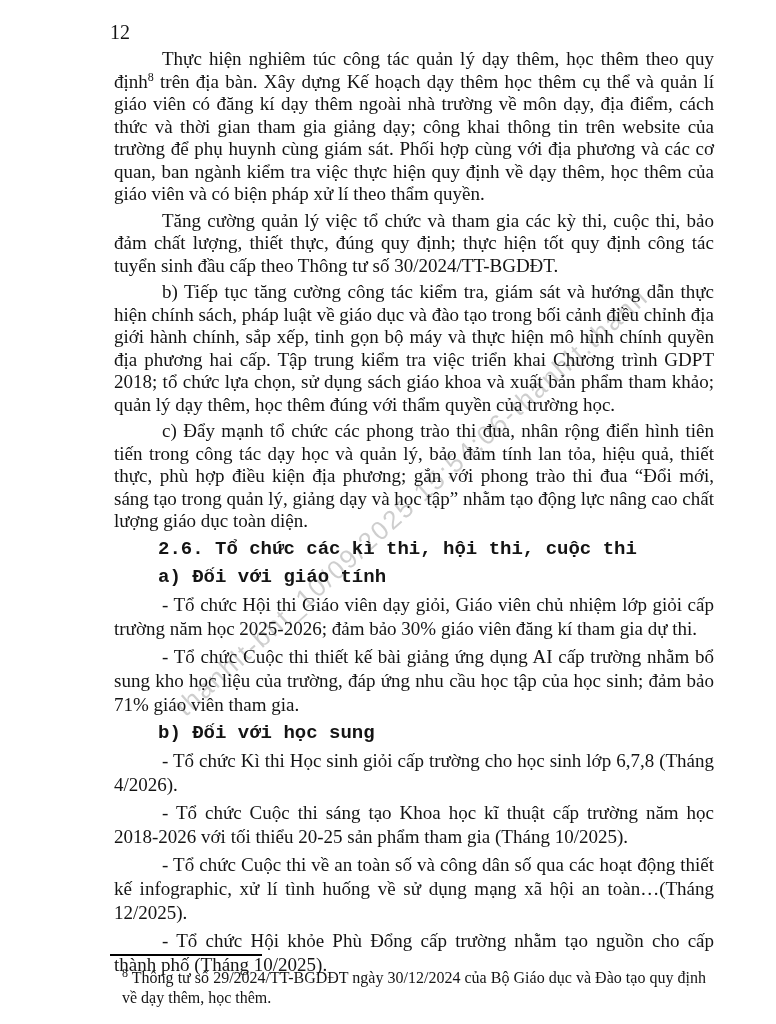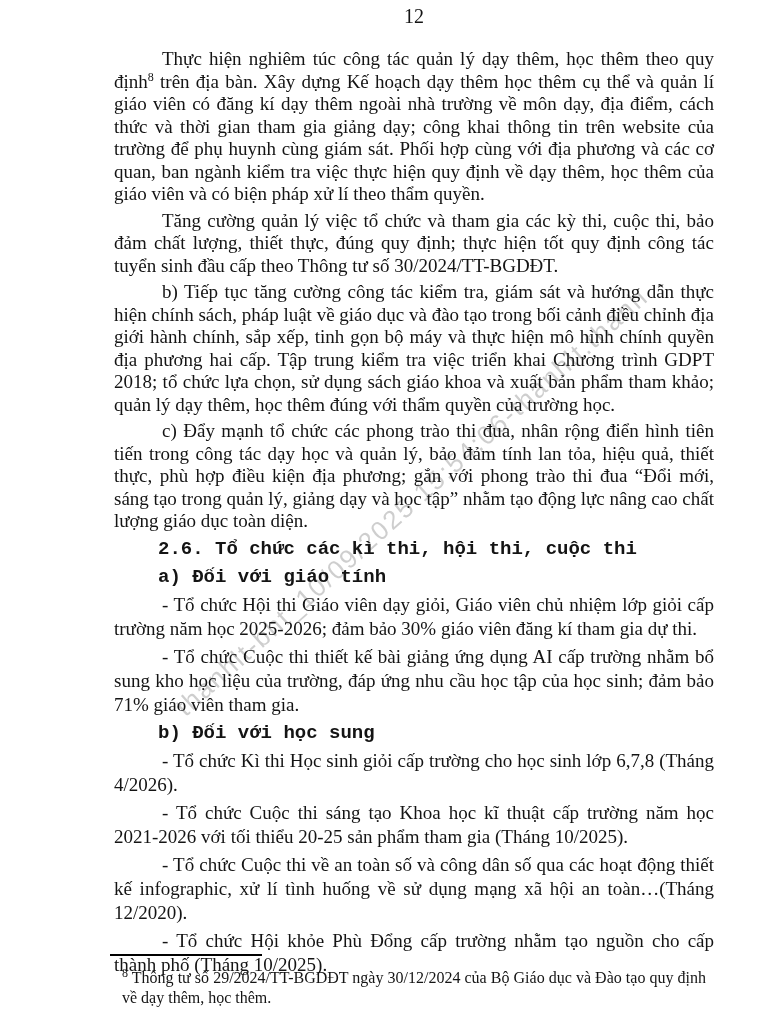--- a/index.html
+++ b/index.html
@@ -5,22 +5,22 @@
   html,body{margin:0;padding:0;background:#ffffff;}
   .page{
     position:relative;
     width:776px;height:1024px;
     background:#ffffff;
     overflow:hidden;
     font-family:"Liberation Serif","DejaVu Serif",serif;
     color:#141414;
   }
   .pageno{
-    position:absolute;top:4px;left:110px;width:608px;
-    text-align:center;font-size:20px;line-height:24px;
+    position:absolute;top:20px;left:110px;width:608px;
+    font-size:20px;line-height:24px;
   }
   .watermark{
     position:absolute;left:412px;top:502px;
     transform:translate(-50%,-50%) rotate(-42deg);
     font-family:"Liberation Sans","DejaVu Sans",sans-serif;
     font-size:26px;letter-spacing:2px;
     color:#c6c6c6;opacity:.85;
     white-space:nowrap;z-index:0;
   }
   .content{
@@ -64,22 +64,22 @@
     <p class="h">2.6. Tổ chức các kì thi, hội thi, cuộc thi</p>
 
     <p class="h">a) Đối với giáo tính</p>
 
     <p class="s2">- Tổ chức Hội thi Giáo viên dạy giỏi, Giáo viên chủ nhiệm lớp giỏi cấp trường năm học 2025-2026; đảm bảo 30% giáo viên đăng kí tham gia dự thi.</p>
     <p class="s2">- Tổ chức Cuộc thi thiết kế bài giảng ứng dụng AI cấp trường nhằm bổ sung kho học liệu của trường, đáp ứng nhu cầu học tập của học sinh; đảm bảo 71% giáo viên tham gia.</p>
 
     <p class="h">b) Đối với học sung</p>
 
     <p class="s2">- Tổ chức Kì thi Học sinh giỏi cấp trường cho học sinh lớp 6,7,8 (Tháng 4/2026).</p>
-    <p class="s2">- Tổ chức Cuộc thi sáng tạo Khoa học kĩ thuật cấp trường năm học 2021-2026 với tối thiểu 20-25 sản phẩm tham gia (Tháng 10/2025).</p>
-    <p class="s2">- Tổ chức Cuộc thi về an toàn số và công dân số qua các hoạt động thiết kế infographic, xử lí tình huống về sử dụng mạng xã hội an toàn…(Tháng 12/2020).</p>
+    <p class="s2">- Tổ chức Cuộc thi sáng tạo Khoa học kĩ thuật cấp trường năm học 2018-2026 với tối thiểu 20-25 sản phẩm tham gia (Tháng 10/2025).</p>
+    <p class="s2">- Tổ chức Cuộc thi về an toàn số và công dân số qua các hoạt động thiết kế infographic, xử lí tình huống về sử dụng mạng xã hội an toàn…(Tháng 12/2025).</p>
     <p class="s2">- Tổ chức Hội khỏe Phù Đổng cấp trường nhằm tạo nguồn cho cấp thành phố (Tháng 10/2025).</p>
 
   </div>
 
   <div class="fnarea">
     <div class="fn-rule"></div>
     <p class="fn"><sup>8</sup><span> Thông tư số 29/2024/TT-BGDĐT ngày 30/12/2024 của Bộ Giáo dục và Đào tạo quy định về dạy thêm, học thêm.</span></p>
   </div>
 
 </div>

